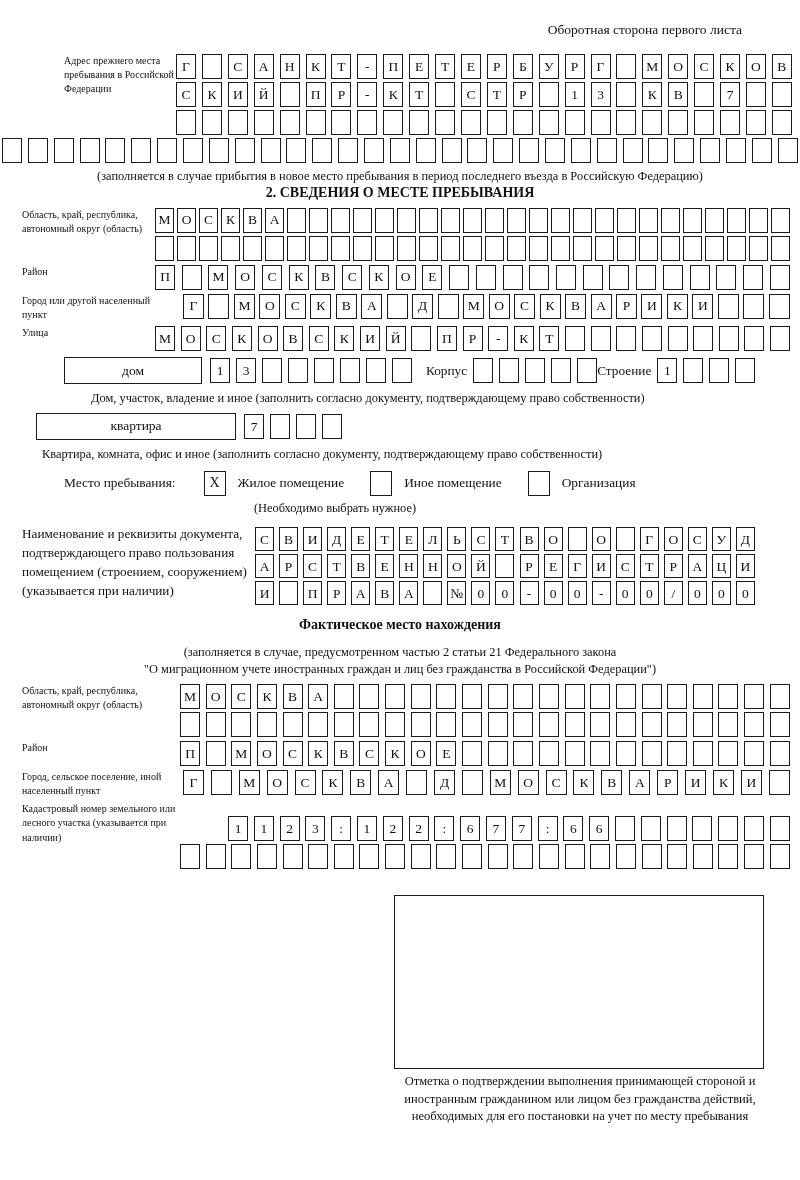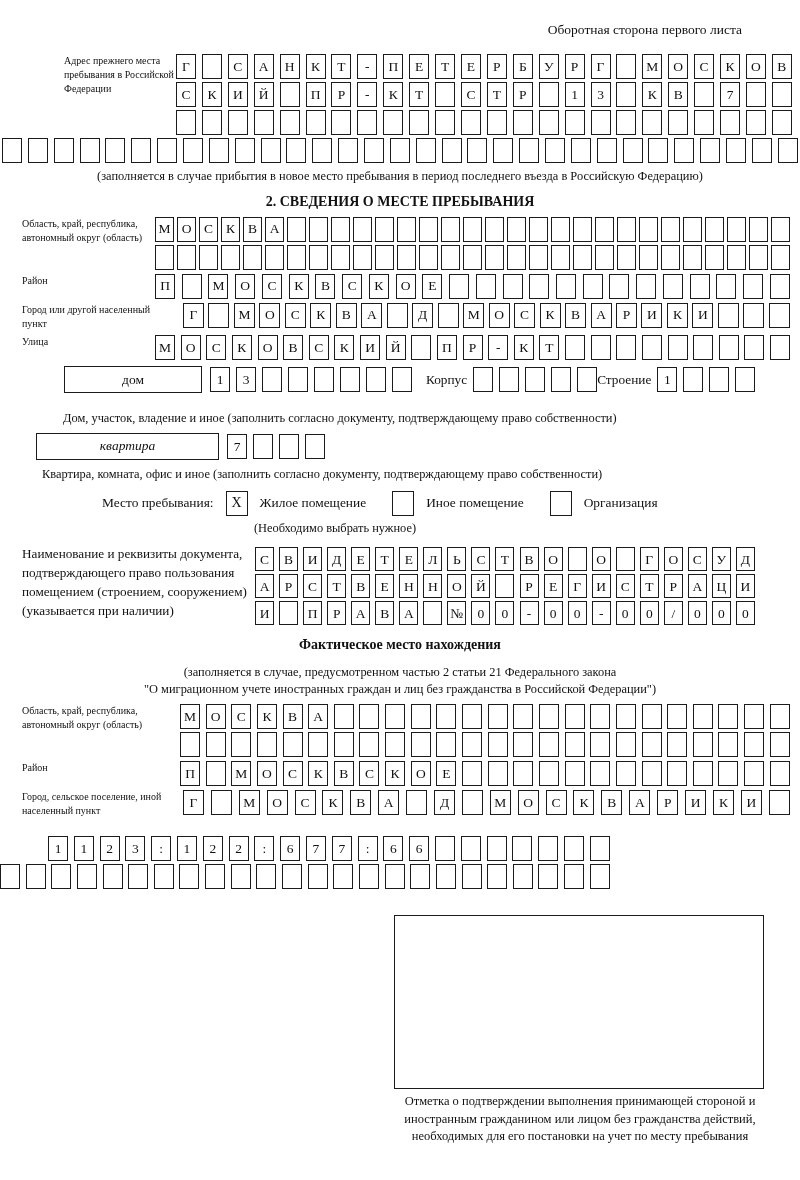--- a/index.html
+++ b/index.html
@@ -34,24 +34,24 @@
   .lblw-city{width:183px;padding-left:22px;}
   .lblw-doc{width:255px;padding-left:22px;font-size:13.2px;}
   .lblw-f{width:180px;padding-left:22px;}
   .frow{margin-top:4px;}
   .houserow{display:flex;align-items:center;margin-left:64px;margin-top:6px;}
   .widebox{
     border:1.5px solid #1b1b1b;height:27px;display:flex;align-items:center;justify-content:center;
     font-size:13.5px;box-sizing:border-box;background:#fff;flex:0 0 auto;
   }
   .dom{width:138px;margin-right:8px;}
-  .kvartira{width:183px;margin-right:8px;font-style:italic;}
+  .kvartira{width:200px;margin-right:8px;}
   .aptrow{display:flex;align-items:center;margin-left:36px;margin-top:6px;}
   .inline-lbl{font-size:13.3px;margin:0 6px;flex:0 0 auto;}
-  .stayrow{display:flex;align-items:center;margin-left:102px;margin-top:8px;font-size:13.4px;}
+  .stayrow{display:flex;align-items:center;margin-left:64px;margin-top:8px;font-size:13.4px;gap:16px;}
   .cbx{
     width:22px;height:25px;border:1.5px solid #1b1b1b;box-sizing:border-box;
     display:inline-flex;align-items:center;justify-content:center;
     font-size:14px;margin:0 12px 0 12px;background:#fff;flex:0 0 auto;
   }
   .optlabel{margin-right:14px;}
   .staynote{margin-top:4px;padding-right:130px;}
   .stamp{margin:26px 0 0 394px;width:370px;height:174px;border:1.6px solid #1b1b1b;box-sizing:border-box;background:#fff;}
   .stampnote{margin-left:380px;width:400px;text-align:center;font-size:12.5px;margin-top:4px;line-height:1.4;}
   .factnotes{margin-top:11px;}
@@ -172,21 +172,21 @@
     <span class="cell"></span>
     <span class="cell"></span>
     <span class="cell"></span>
     <span class="cell"></span>
     <span class="cell"></span>
     <span class="cell"></span>
     <span class="cell"></span>
   </div>
 <div class="note" style="margin-top:5px;">(заполняется в случае прибытия в новое место пребывания в период последнего въезда в Российскую Федерацию)</div>
 
-<div class="title" style="margin-top:9px;">2. СВЕДЕНИЯ О МЕСТЕ ПРЕБЫВАНИЯ</div>
+<div class="title" style="">2. СВЕДЕНИЯ О МЕСТЕ ПРЕБЫВАНИЯ</div>
 
 <div class="grp" style="margin-top:7px;">
   <div class="glabel lblw-s2">Область, край, республика, автономный округ (область)</div>
   <div class="stack">
     <div class="cells w635 cw19">
         <span class="cell">М</span>
         <span class="cell">О</span>
         <span class="cell">С</span>
         <span class="cell">К</span>
         <span class="cell">В</span>
@@ -361,21 +361,21 @@
       <span class="cell"></span>
     </div>
   <span class="inline-lbl" style="margin-left:0;">Строение</span>
   <div class="cellsg">
       <span class="cell">1</span>
       <span class="cell"></span>
       <span class="cell"></span>
       <span class="cell"></span>
     </div>
 </div>
-<div class="note" style="margin-top:17px;text-align:left;padding-left:63px;">Дом, участок, владение и иное (заполнить согласно документу, подтверждающему право собственности)</div>
+<div class="note" style="margin-top:6px;text-align:left;padding-left:91px;">Дом, участок, владение и иное (заполнить согласно документу, подтверждающему право собственности)</div>
 
 <div class="aptrow">
   <div class="widebox kvartira">квартира</div>
   <div class="cellsg">
       <span class="cell">7</span>
       <span class="cell"></span>
       <span class="cell"></span>
       <span class="cell"></span>
     </div>
 </div>
@@ -583,20 +583,21 @@
       <span class="cell">А</span>
       <span class="cell">Р</span>
       <span class="cell">И</span>
       <span class="cell">К</span>
       <span class="cell">И</span>
       <span class="cell"></span>
     </div>
 </div>
 
 <div class="grp frow">
+  <div class="glabel lblw-f">Кадастровый номер земельного или лесного участка (указывается при наличии)</div>
   <div class="stack" style="margin-top:14px;">
     <div class="cells w562" style="margin-left:48px;">
         <span class="cell">1</span>
         <span class="cell">1</span>
         <span class="cell">2</span>
         <span class="cell">3</span>
         <span class="cell">:</span>
         <span class="cell">1</span>
         <span class="cell">2</span>
         <span class="cell">2</span>

